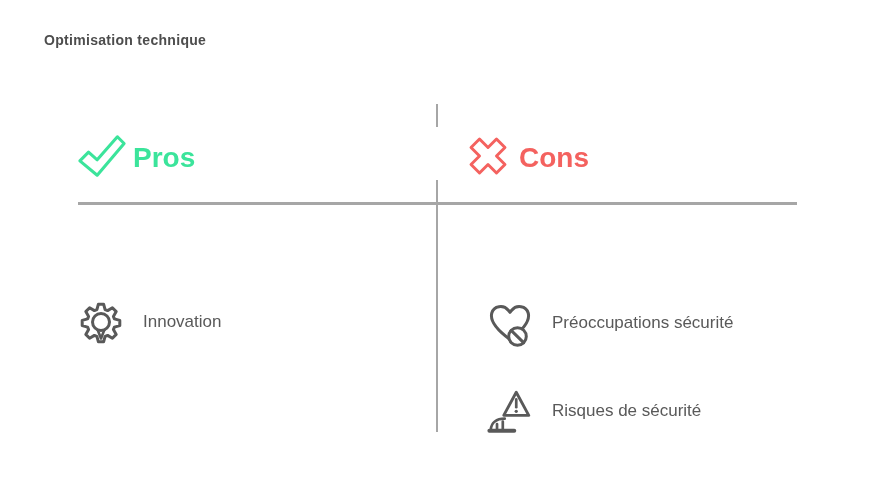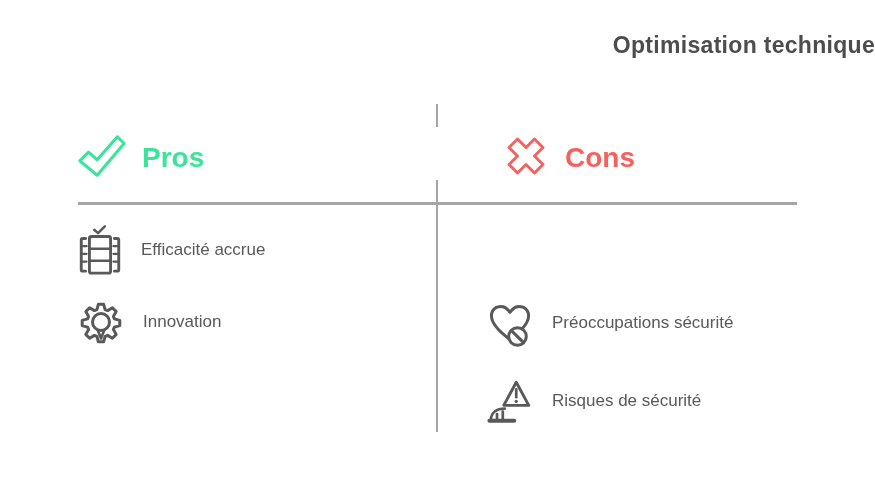--- a/index.html
+++ b/index.html
@@ -1,41 +1,41 @@
 <!DOCTYPE html>
 <html style="--green: #3be49b; --red: #f4625f; --blue: #4180f5; --title-text: #4d4d4d; --item-text: #595959; --icon-gray: #595959; --line-gray: #a6a6a6; --background: #ffffff;"><head>
 <meta charset="utf-8">
 <style>
   html,body{margin:0;padding:0;background:#fff;}
   .canvas{
     position:relative;width:875px;height:492px;background:var(--background,#fff);
     font-family:"Liberation Sans",sans-serif;overflow:hidden;
   }
   .title{
-    position:absolute;left:0;right:0;top:32px;text-align:right;
-    font-size:23px;font-weight:700;color:var(--title-text,#4d4d4d);letter-spacing:.3px;margin-left:44px;
+    position:absolute;left:0;right:0;top:32px;text-align:left;
+    font-size:14px;font-weight:700;color:var(--title-text,#4d4d4d);letter-spacing:.3px;margin-left:44px;
   }
   .hline{position:absolute;left:78px;top:202px;width:719px;height:2.5px;background:var(--line-gray,#a6a6a6);}
   .vseg{position:absolute;left:435.5px;width:2.5px;background:var(--line-gray,#a6a6a6);}
   .vseg.top{top:104px;height:23px;}
   .vseg.bottom{top:180px;height:252px;}
   .hdr{position:absolute;display:flex;align-items:center;}
-  .hdr-pros{left:75px;top:131px;gap:13px;height:54px;}
-  .hdr-cons{left:502px;top:133px;gap:15px;height:50px;text-align:center;}
+  .hdr-pros{left:75px;top:131px;gap:4px;height:54px;}
+  .hdr-cons{left:464px;top:133px;gap:7px;height:50px;text-align:center;}
   .hdr-label{font-size:28px;font-weight:700;line-height:1;}
   .hdr-pros .hdr-label{color:var(--green,#3be49b);}
   .hdr-cons .hdr-label{color:var(--red,#f4625f);}
   .vs-badge{position:absolute;left:406px;top:131px;width:62px;height:50px;color:var(--blue,#4180f5);}
   .row{position:absolute;display:flex;align-items:center;gap:16px;color:var(--icon-gray,#595959);}
   .row .label{font-size:17px;color:var(--item-text,#595959);white-space:nowrap;}
   .row svg{flex:0 0 auto;display:block;}
   .pros-row{left:75px;}
   .cons-row{left:484px;}
   .r1{top:222px;} .r2{top:296px;}
-  .c1{top:227px;} .c2{top:297px;} .c3{top:376px;}
+  .c1{top:227px;} .c2{top:297px;} .c3{top:386px;}
   .icon-green{color:var(--green,#3be49b);}
   .icon-red{color:var(--red,#f4625f);}
   svg{overflow:visible;}
 </style>
 </head>
 <body>
 
 <div class="canvas">
 
   <div class="title">Optimisation technique</div>
@@ -56,34 +56,20 @@
 
   <div class="hdr hdr-cons">
     <span class="icon-red">
       <svg width="48" height="48" viewBox="0 0 52 52" fill="none" stroke="currentColor" stroke-width="3.2" stroke-linejoin="round">
         <path d="M19.5,6.5 h13 v13 h13 v13 h-13 v13 h-13 v-13 h-13 v-13 h13 z" transform="rotate(45 26 26)"></path>
       </svg>
     </span>
     <span class="hdr-label">Cons</span>
   </div>
 
-  <div class="row pros-row r1">
-    <span>
-      <svg width="50" height="56" viewBox="0 0 52 58" fill="none" stroke="currentColor" stroke-width="3" stroke-linejoin="round" stroke-linecap="round">
-        <path d="M20,8 l4,3.5 l7,-7" stroke-width="2.6"></path>
-        <rect x="15" y="15" width="22" height="38" rx="2"></rect>
-        <path d="M15,27.7 H37 M15,40.3 H37" stroke-width="2.6"></path>
-        <path d="M11,17 H8 Q6.5,17 6.5,18.5 V49.5 Q6.5,51 8,51 H11"></path>
-        <path d="M6.5,25 H12 M6.5,33 H12 M6.5,41 H12" stroke-width="2.4"></path>
-        <path d="M41,17 H44 Q45.5,17 45.5,18.5 V49.5 Q45.5,51 44,51 H41"></path>
-        <path d="M45.5,25 H40 M45.5,33 H40 M45.5,41 H40" stroke-width="2.4"></path>
-      </svg>
-    </span>
-    <span class="label">Efficacité accrue</span>
-  </div>
 
   <div class="row pros-row r2">
     <span>
       <svg width="52" height="52" viewBox="0 0 52 52" fill="none" stroke="currentColor" stroke-width="3" stroke-linejoin="round" stroke-linecap="round">
         <path d="M21.9,13.6 L23.4,8.2 L28.6,8.2 L30.1,13.6 L32.6,14.6 L37.4,11.8 L41.2,15.6 L38.4,20.4 L39.4,22.9 L44.8,24.4 L44.8,29.6 L39.4,31.1 L38.4,33.6 L41.2,38.4 L37.4,42.2 L32.6,39.4 L30.1,40.4 L28.6,45.8 L23.4,45.8 L21.9,40.4 L19.4,39.4 L14.6,42.2 L10.8,38.4 L13.6,33.6 L12.6,31.1 L7.2,29.6 L7.2,24.4 L12.6,22.9 L13.6,20.4 L10.8,15.6 L14.6,11.8 L19.4,14.6 Z"></path>
         <path d="M22.5,33.5 L26,42.5 L29.5,33.5" fill="#ffffff" stroke-width="2.6"></path>
         <circle cx="26" cy="26" r="8.5" fill="#ffffff"></circle>
       </svg>
     </span>
     <span class="label">Innovation</span>

